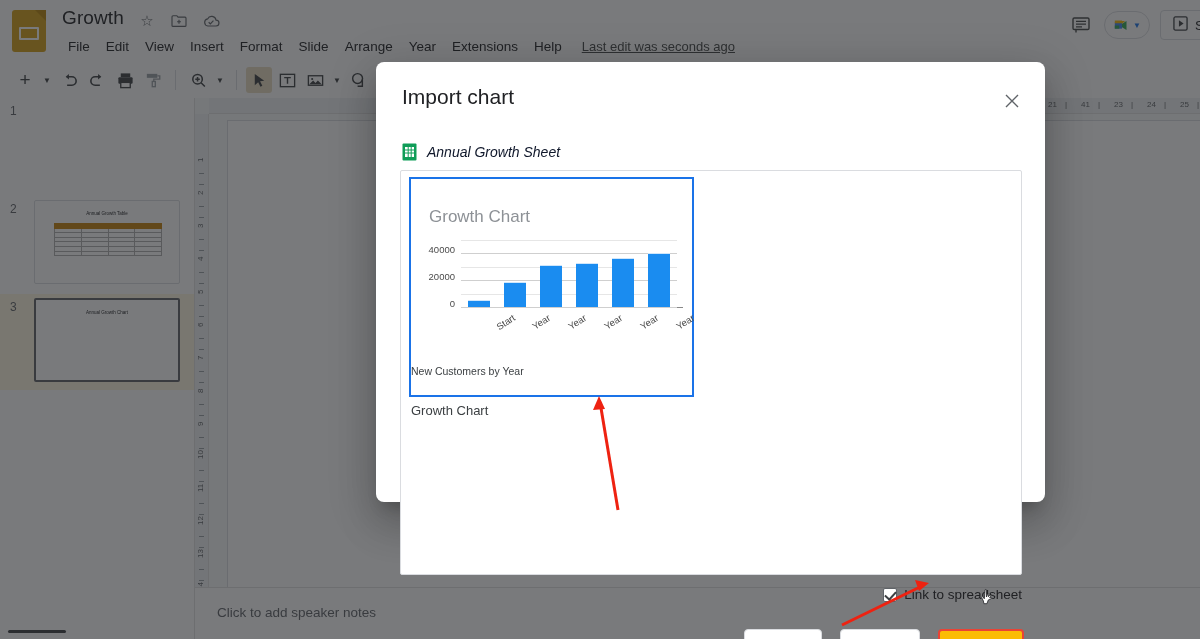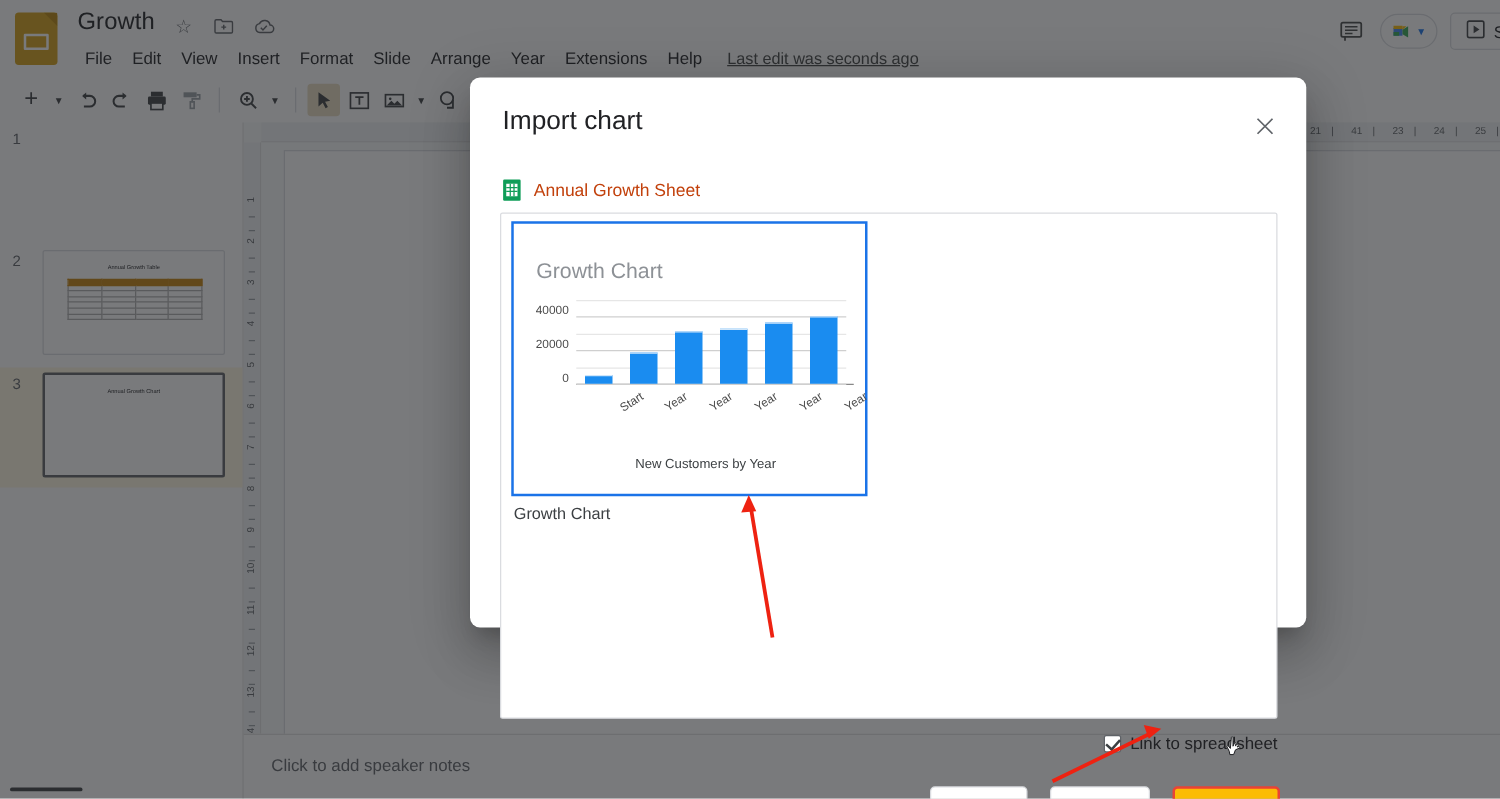--- a/index.html
+++ b/index.html
@@ -99,21 +99,21 @@
     box-shadow: 0 24px 38px 3px rgba(0,0,0,.14), 0 9px 46px 8px rgba(0,0,0,.12), 0 11px 15px -7px rgba(0,0,0,.2);
   }
   .modal-title { position: absolute; left: 26px; top: 23px; font-size: 21px; color: #202124; }
   .modal-close {
     position: absolute; right: 20px; top: 26px; width: 26px; height: 26px;
     display: flex; align-items: center; justify-content: center;
     color: #5f6368; font-size: 19px; border-radius: 50%;
   }
   .sheet-row { position: absolute; left: 26px; top: 81px; display: flex; align-items: center; gap: 10px; }
   .sheet-icon { width: 15px; height: 18px; position: relative; }
-  .sheet-name { font-size: 14px; color: #c2410c; }
+  .sheet-name { font-size: 14px; color: #0f172a; font-style: italic; }
 
   .chart-list {
     position: absolute; left: 24px; top: 108px; width: 622px; height: 405px;
     border: 1px solid #dadce0; border-radius: 2px; background: #fff;
   }
   .chart-card {
     position: absolute; left: 8px; top: 6px; width: 285px; height: 220px;
     border: 2px solid #1a73e8; background: #fff;
   }
   .chart-caption { position: absolute; left: 10px; top: 232px; font-size: 13px; color: #3c4043; }
@@ -124,21 +124,21 @@
   .gc-plot { position: absolute; left: 50px; top: 62px; width: 216px; height: 67px; }
   .gc-grid { position: absolute; left: 0; right: 0; height: 1px; background: #e6e6e6; }
   .gc-grid.major { background: #cfcfcf; }
   .gc-axis { position: absolute; left: 0; right: -6px; bottom: 0; height: 1px; background: #888; }
   .gc-bar { position: absolute; bottom: 1px; background: #1a8cf0; border-top: 1px solid #cfe6fb; }
   .gc-ylab { position: absolute; right: 100%; margin-right: 6px; font-size: 9.5px; color: #4b4b4b; transform: translateY(-50%); white-space: nowrap; }
   .gc-xlab {
     position: absolute; top: 0; font-size: 9.5px; color: #4b4b4b;
     transform: rotate(-33deg); transform-origin: right top; white-space: nowrap;
   }
-  .gc-sub { position: absolute; left: 0; right: 0; bottom: 18px; text-align: center; font-size: 10.5px; color: #3c4043; padding-left: 26px; }
+  .gc-sub { position: absolute; left: 0; right: 0; bottom: 18px; text-align: left; font-size: 10.5px; color: #3c4043; }
 
   .link-row { position: absolute; right: 23px; top: 525px; display: flex; align-items: center; gap: 7px; }
   .cbox {
     width: 14px; height: 14px; border: 1.5px solid #5f6368; border-radius: 2px;
     position: relative; background: #fff;
   }
   .cbox::after {
     content: ""; position: absolute; left: 3px; top: 0px; width: 5px; height: 9px;
     border: solid #3c4043; border-width: 0 2px 2px 0; transform: rotate(42deg);
   }

